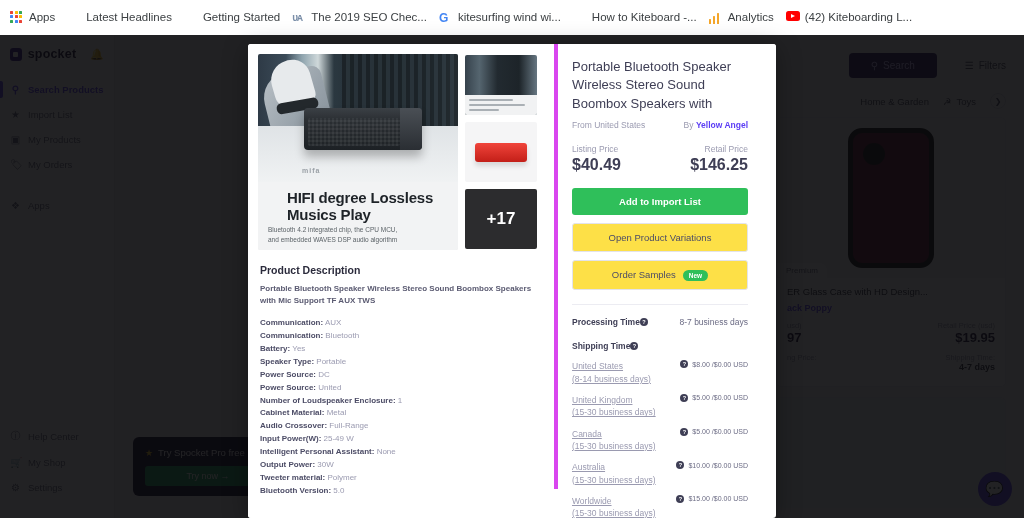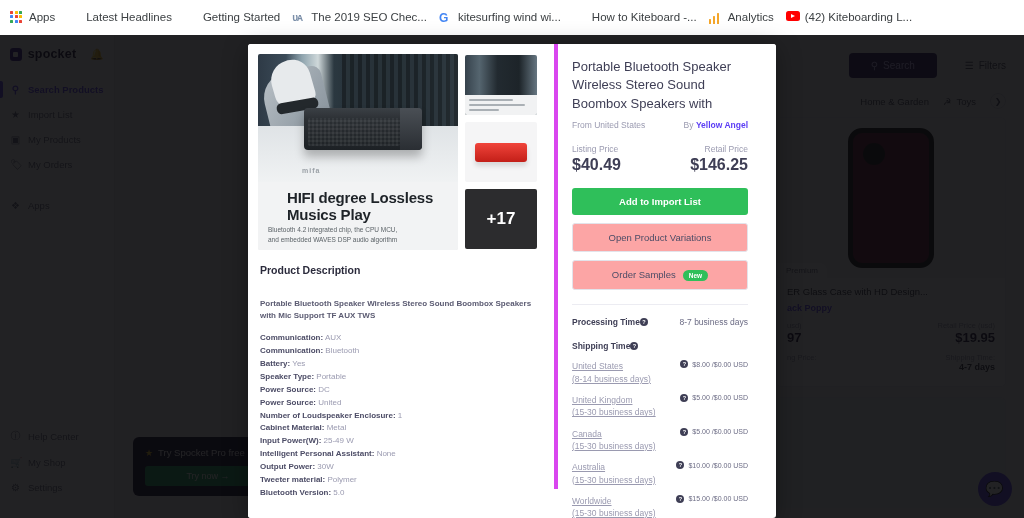--- a/index.html
+++ b/index.html
@@ -235,37 +235,37 @@
     display:block;width:52px;height:19px;border-radius:3px;
     background:linear-gradient(to bottom,#f0443b,#c31f18);
     box-shadow:0 4px 5px rgba(0,0,0,.12);
   }
   .thumb-more{
     background:#2c2c2e;display:flex;align-items:center;justify-content:center;
     color:#fff;font-size:17px;font-weight:700;
   }
 
   .desc{ padding:14px 12px 0 12px; }
-  .desc-h{ font-size:10.5px; font-weight:700; color:#2b2b3c; margin-bottom:22px;}
+  .desc-h{ font-size:10.5px; font-weight:700; color:#2b2b3c; margin-bottom:7px;}
   .desc-lead{ font-size:8px; font-weight:700; color:#5b5b72; line-height:1.55; }
   .spec-list{ margin-top:9px; }
   .spec{ font-size:8px; line-height:1.62; color:#9a9ab0; }
   .spec b{ color:#4c4c66; font-weight:700; }
 
   .p-title{ font-size:13px; line-height:1.42; color:#3e3e55; font-weight:400; }
   .p-meta{ display:flex; justify-content:space-between; margin-top:7px; font-size:8.5px; color:#9a9ab0;}
   .p-meta .by b{ color:#5b3df5; font-weight:700;}
   .p-prices{ display:flex; justify-content:space-between; margin-top:14px; }
   .pp-lbl{ font-size:8.5px; color:#9a9ab0; }
   .pp-val{ font-size:16px; color:#3e3e55; font-weight:700; margin-top:2px;}
   .pp-right{ text-align:right; }
 
   .btn{ display:block; width:100%; text-align:center; border-radius:3px; font-size:9.5px; padding:8px 0; margin-top:8px;}
   .btn-primary{ background:#2fbf5a; color:#fff; font-weight:700; margin-top:14px;}
-  .btn-outline{ background:#fca5a5; color:#4c4c66; border:1px solid #e3e3ea; }
+  .btn-outline{ background:#fde047; color:#4c4c66; border:1px solid #e3e3ea; }
   .pill-new{
     display:inline-block; background:#2fbf5a; color:#fff; font-size:6.5px;
     padding:2px 6px; border-radius:7px; margin-left:7px; vertical-align:middle; font-weight:700;
   }
   .hr{ height:1px; background:#ececf2; margin:14px 0 0 0; }
   .row-between{ display:flex; justify-content:space-between; align-items:flex-start; margin-top:12px; }
   .lbl-b{ font-size:8.5px; font-weight:700; color:#3e3e55; display:flex; align-items:center; gap:0;}
   .qmark{
     display:inline-flex;align-items:center;justify-content:center;
     width:8px;height:8px;border-radius:50%;background:#3e3e55;color:#fff;font-size:5.5px;font-weight:700;
@@ -527,20 +527,21 @@
       <div class="desc-lead">Portable Bluetooth Speaker Wireless Stereo Sound Boombox Speakers with Mic Support TF AUX TWS</div>
       <div class="spec-list" id="spec-list">
           <div class="spec"><b>Communication:</b><span> AUX</span></div>
           <div class="spec"><b>Communication:</b><span> Bluetooth</span></div>
           <div class="spec"><b>Battery:</b><span> Yes</span></div>
           <div class="spec"><b>Speaker Type:</b><span> Portable</span></div>
           <div class="spec"><b>Power Source:</b><span> DC</span></div>
           <div class="spec"><b>Power Source:</b><span> United</span></div>
           <div class="spec"><b>Number of Loudspeaker Enclosure:</b><span> 1</span></div>
           <div class="spec"><b>Cabinet Material:</b><span> Metal</span></div>
+          <div class="spec"><b>Audio Crossover:</b><span> Full-Range</span></div>
           <div class="spec"><b>Input Power(W):</b><span> 25-49 W</span></div>
           <div class="spec"><b>Intelligent Personal Assistant:</b><span> None</span></div>
           <div class="spec"><b>Output Power:</b><span> 30W</span></div>
           <div class="spec"><b>Tweeter material:</b><span> Polymer</span></div>
           <div class="spec"><b>Bluetooth Version:</b><span> 5.0</span></div>
         </div>
     </div>
   </div>
 
   <div id="modal-right">

